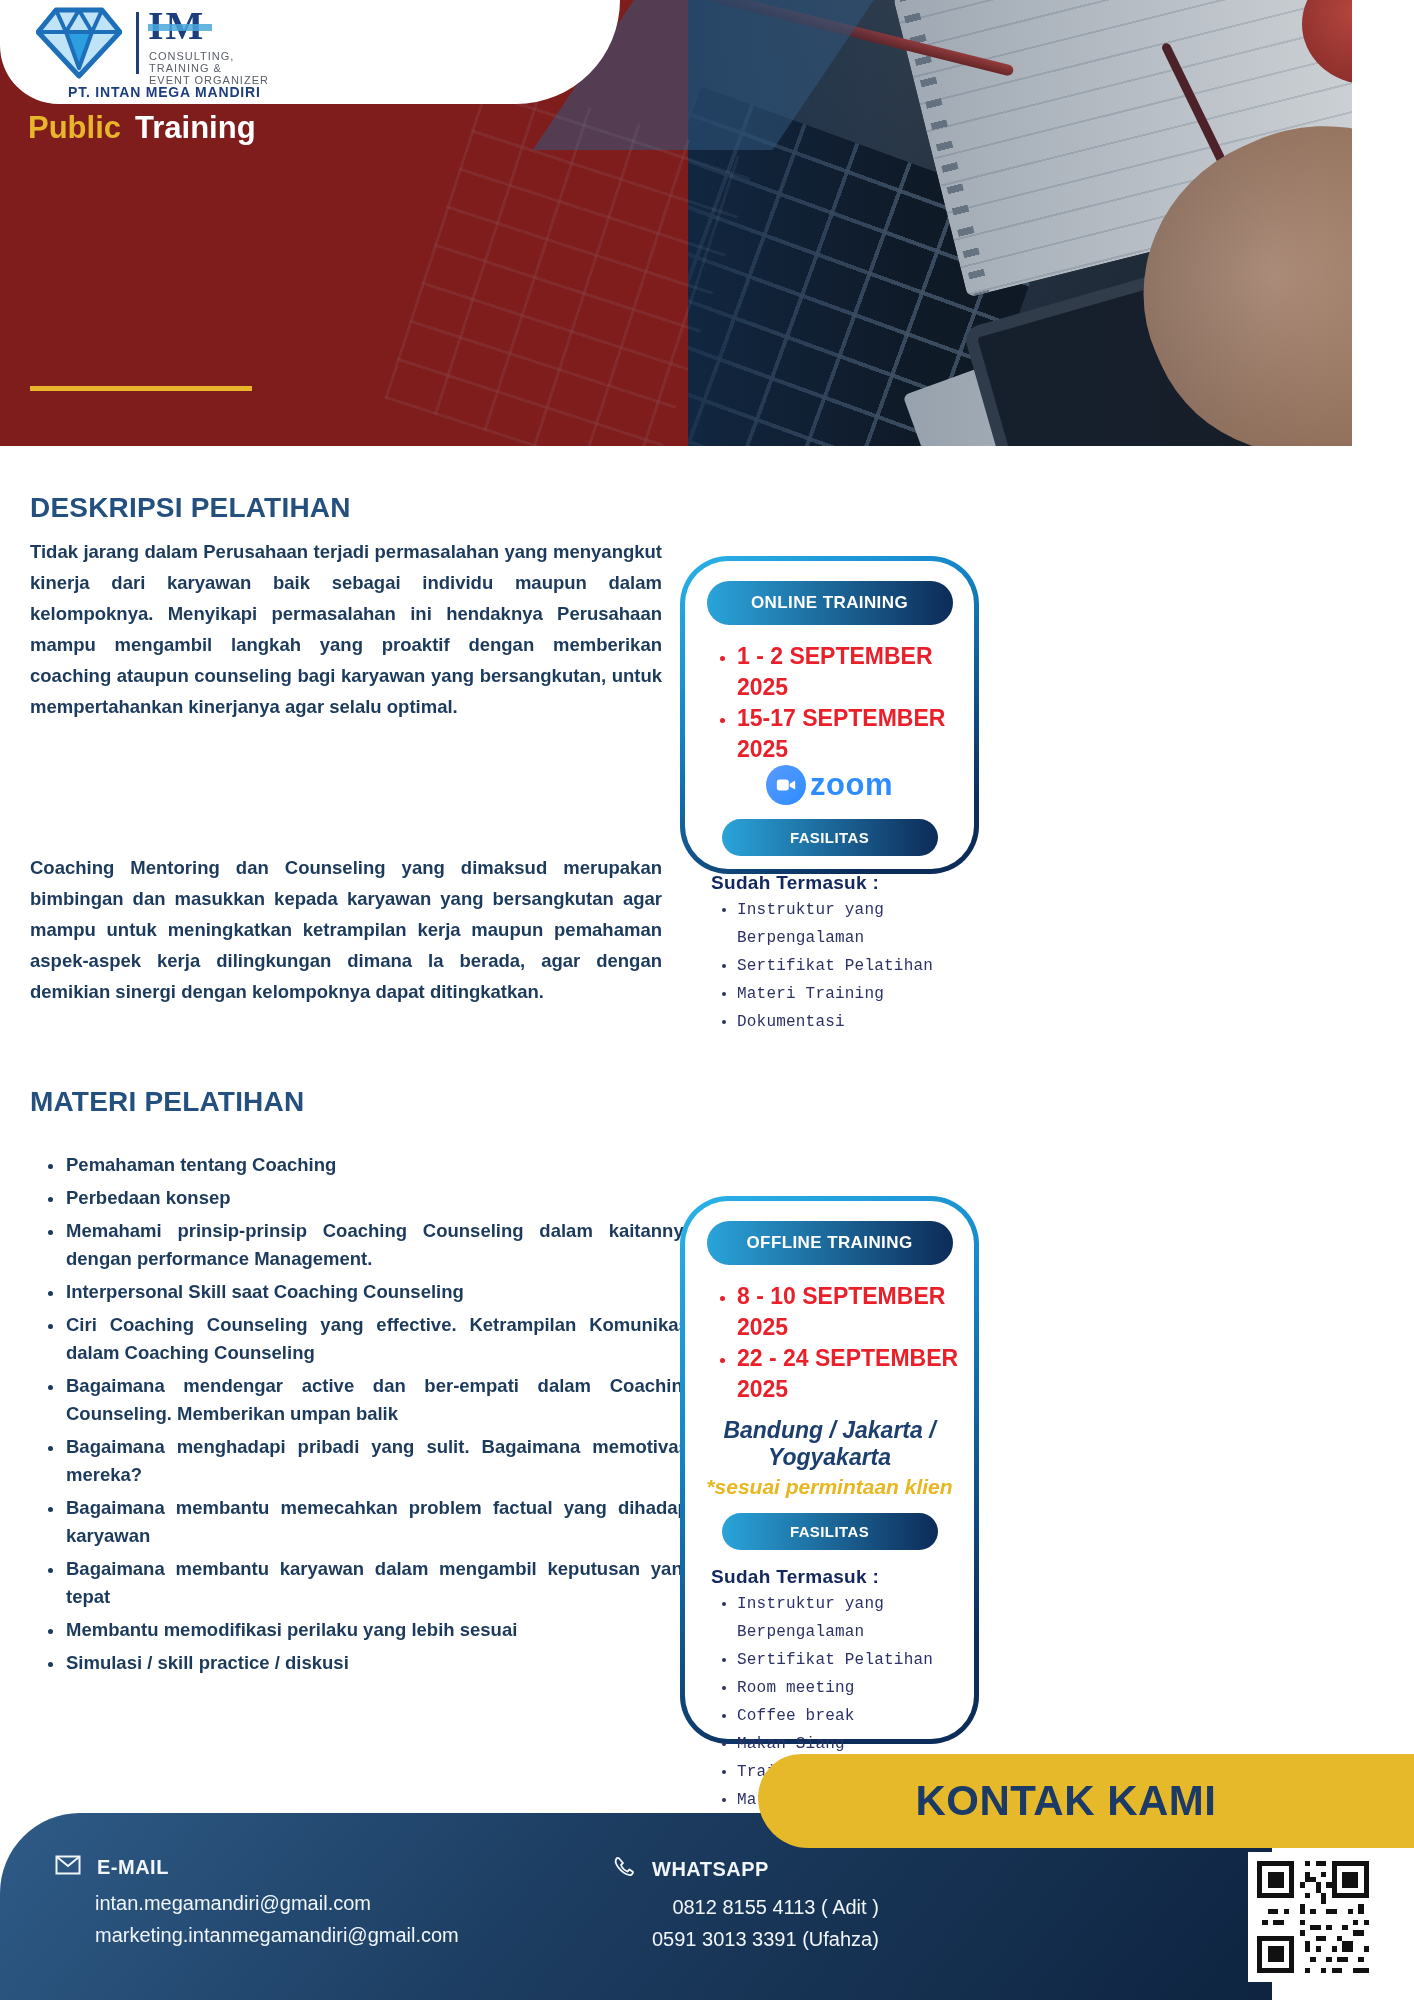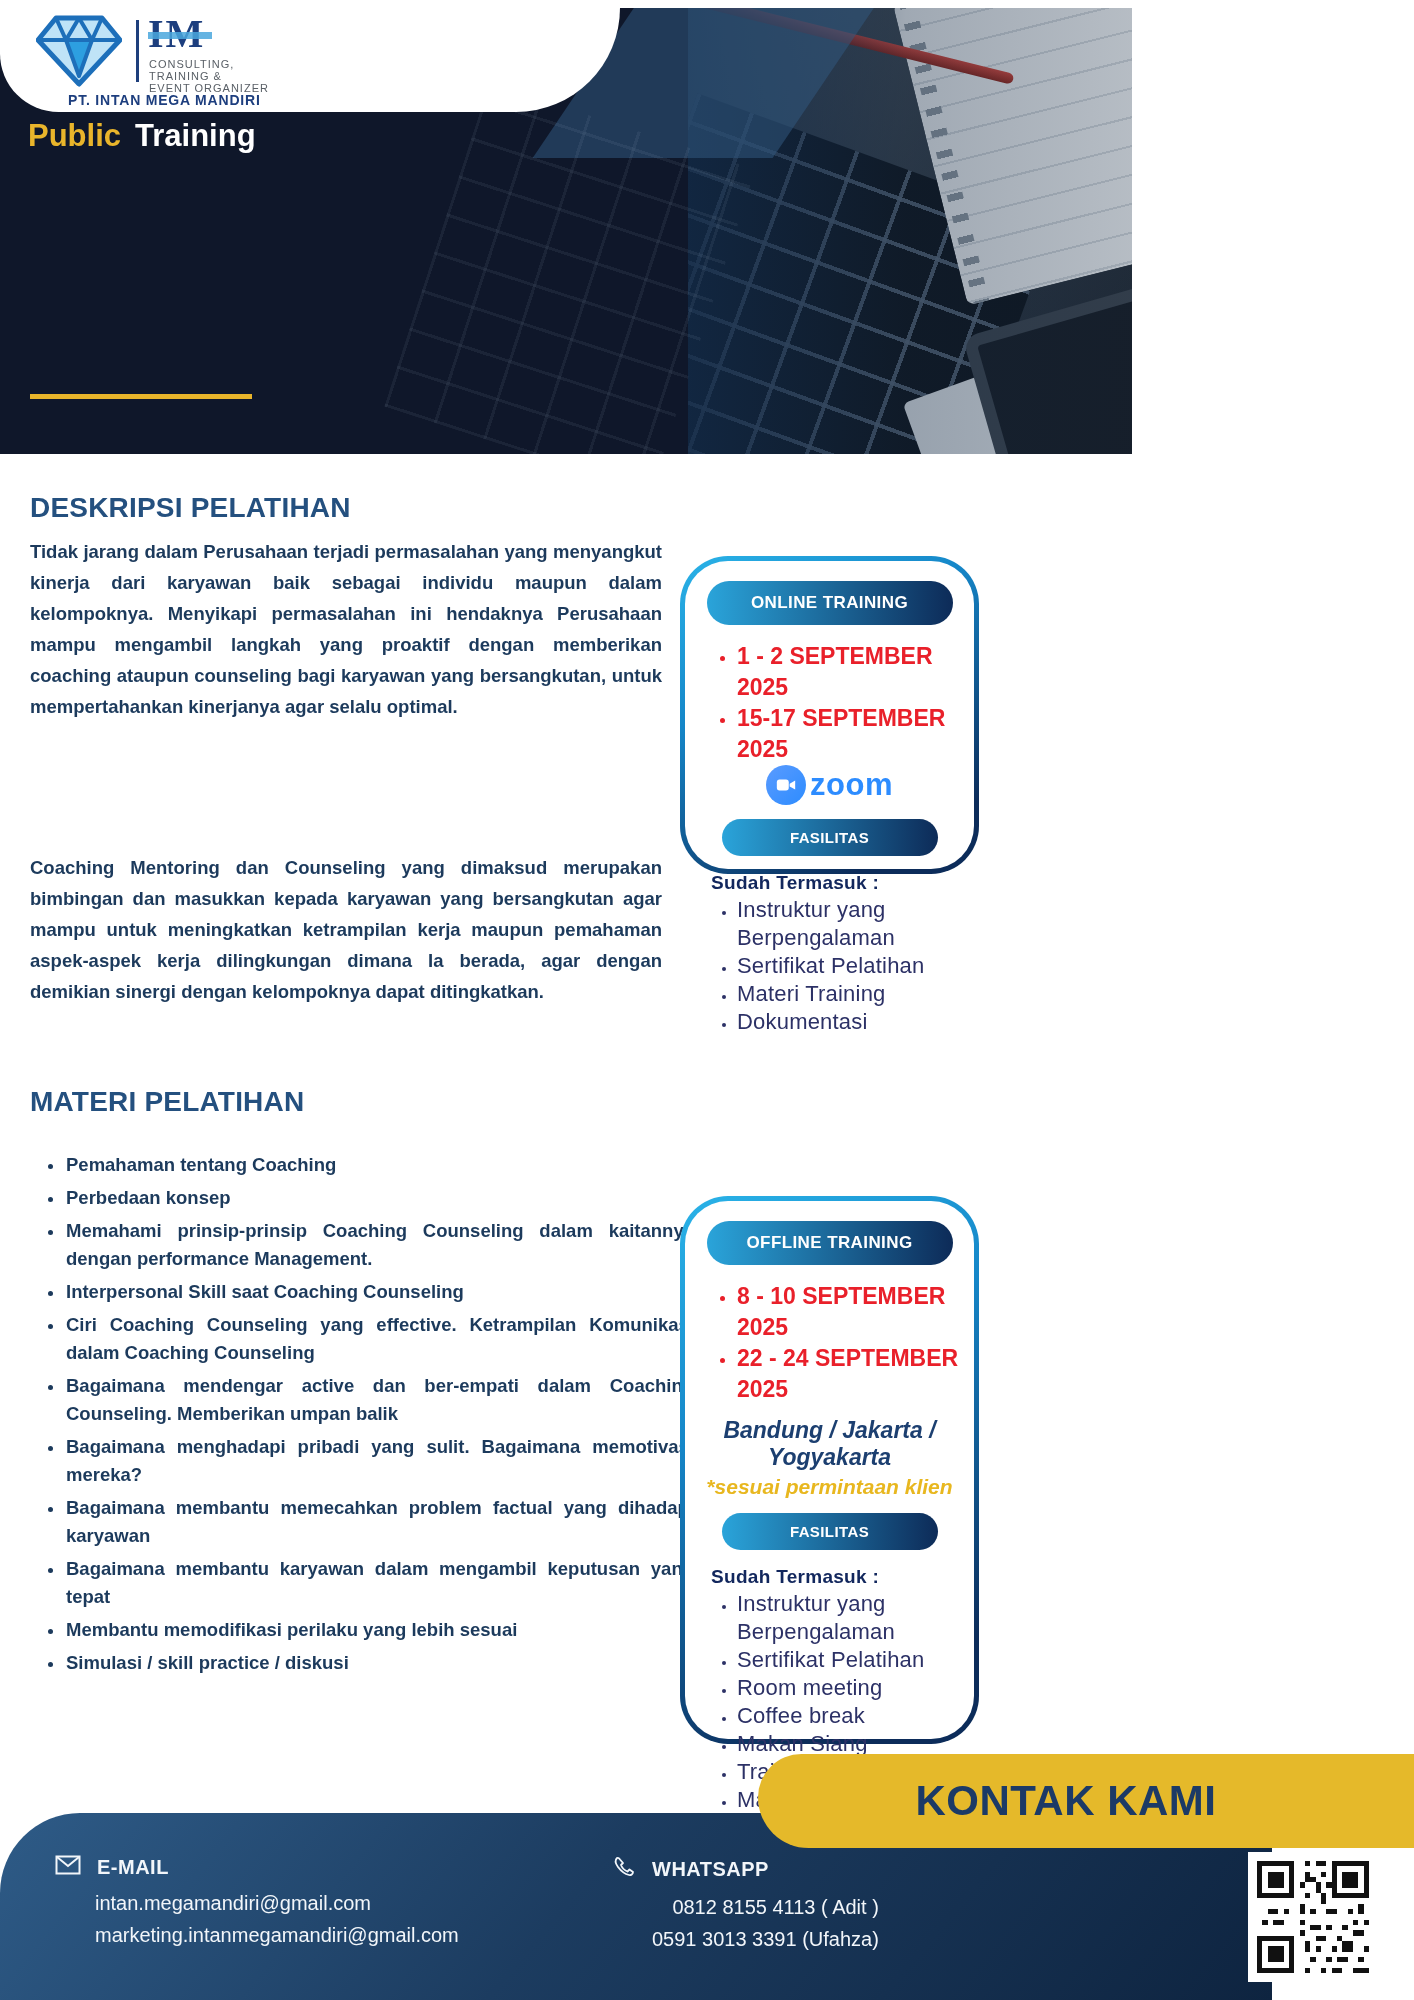--- a/index.html
+++ b/index.html
@@ -1,20 +1,20 @@
 <!DOCTYPE html>
 <html><head>
 <meta charset="utf-8">
 <style>
   html,body{margin:0;padding:0;background:#ffffff;}
   .page{position:relative;width:1414px;height:2000px;overflow:hidden;background:#ffffff;
         font-family:"Liberation Sans",sans-serif;}
 
   
-  .header{position:absolute;left:0;top:8px;width:1132px;height:446px;background:#0f172a;overflow:hidden;}
+  .header{position:absolute;left:0;top:0;width:1352px;height:446px;background:#7f1d1d;overflow:hidden;}
   .hero-photo{position:absolute;left:688px;top:0;width:726px;height:446px;
               background:linear-gradient(120deg,#4d565e 0%,#2b333c 45%,#14181e 100%);overflow:hidden;}
   .ph-keyboard{position:absolute;left:-60px;top:140px;width:380px;height:340px;transform:rotate(20deg);
                background-color:#0e1217;
                background-image:repeating-linear-gradient(0deg,rgba(90,104,120,.85) 0 4px,transparent 4px 44px),
                                 repeating-linear-gradient(90deg,rgba(90,104,120,.85) 0 4px,transparent 4px 56px);}
   .ph-notebook{position:absolute;right:60px;top:-60px;width:430px;height:310px;transform:rotate(-14deg);
                background:#eceded;border-radius:8px;
                background-image:repeating-linear-gradient(180deg,transparent 0 26px,#cfd3d6 26px 28px);}
   .ph-spiral{position:absolute;left:6px;top:0;width:16px;height:100%;
@@ -82,22 +82,22 @@
         font-size:17px;letter-spacing:.4px;padding:12px 0;border-radius:40px;
         background:linear-gradient(90deg,#2aa4da 0%,#0d2b58 100%);}
   .pill.fasilitas{width:216px;font-size:15px;padding:10px 0;margin-top:14px;}
   .dates{margin:16px 0 0;padding:0 0 0 52px;color:#e9202a;font-weight:700;font-size:23px;line-height:31px;}
   .dates li::marker{font-size:17px;}
   .zoom-row{display:flex;align-items:center;justify-content:center;gap:4px;}
   .zoom-circle{width:40px;height:40px;border-radius:50%;background:linear-gradient(135deg,#5a9bff,#2d8cff);
                display:flex;align-items:center;justify-content:center;}
   .zoom-word{font-size:31px;font-weight:700;color:#2d8cff;letter-spacing:.5px;}
   .included-heading{margin:16px 0 2px 26px;font-size:19px;font-weight:700;color:#12275d;letter-spacing:.3px;}
-  .included{margin:2px 0 0;padding:0 0 0 52px;font-size:22px;line-height:28px;font-weight:400;color:#2c3166;
-            letter-spacing:.2px;}
+  .included{margin:2px 0 0;padding:0 0 0 52px;font-size:16px;line-height:28px;font-weight:400;color:#2c3166;
+            letter-spacing:.2px;font-family:Liberation Mono, monospace;}
   .included li::marker{font-size:14px;}
   .locations{margin:12px 0 0;text-align:center;font-style:italic;font-weight:700;font-size:23px;color:#1c3f70;}
   .note{margin:4px 0 0;text-align:center;font-style:italic;font-weight:700;font-size:21px;color:#e8b71f;}
 
   
   .kontak-banner{position:absolute;left:758px;top:1754px;width:656px;height:94px;background:#e5b92a;
                  border-radius:60px 0 0 70px;z-index:5;display:flex;align-items:center;justify-content:center;}
   .kontak-banner span{font-size:42px;font-weight:700;color:#1c3a66;letter-spacing:.5px;padding-right:40px;}
   .footer{position:absolute;left:0;top:1813px;width:1272px;height:187px;
           background:linear-gradient(130deg,#2e5b87 0%,#1c3c60 45%,#0e2440 100%);

